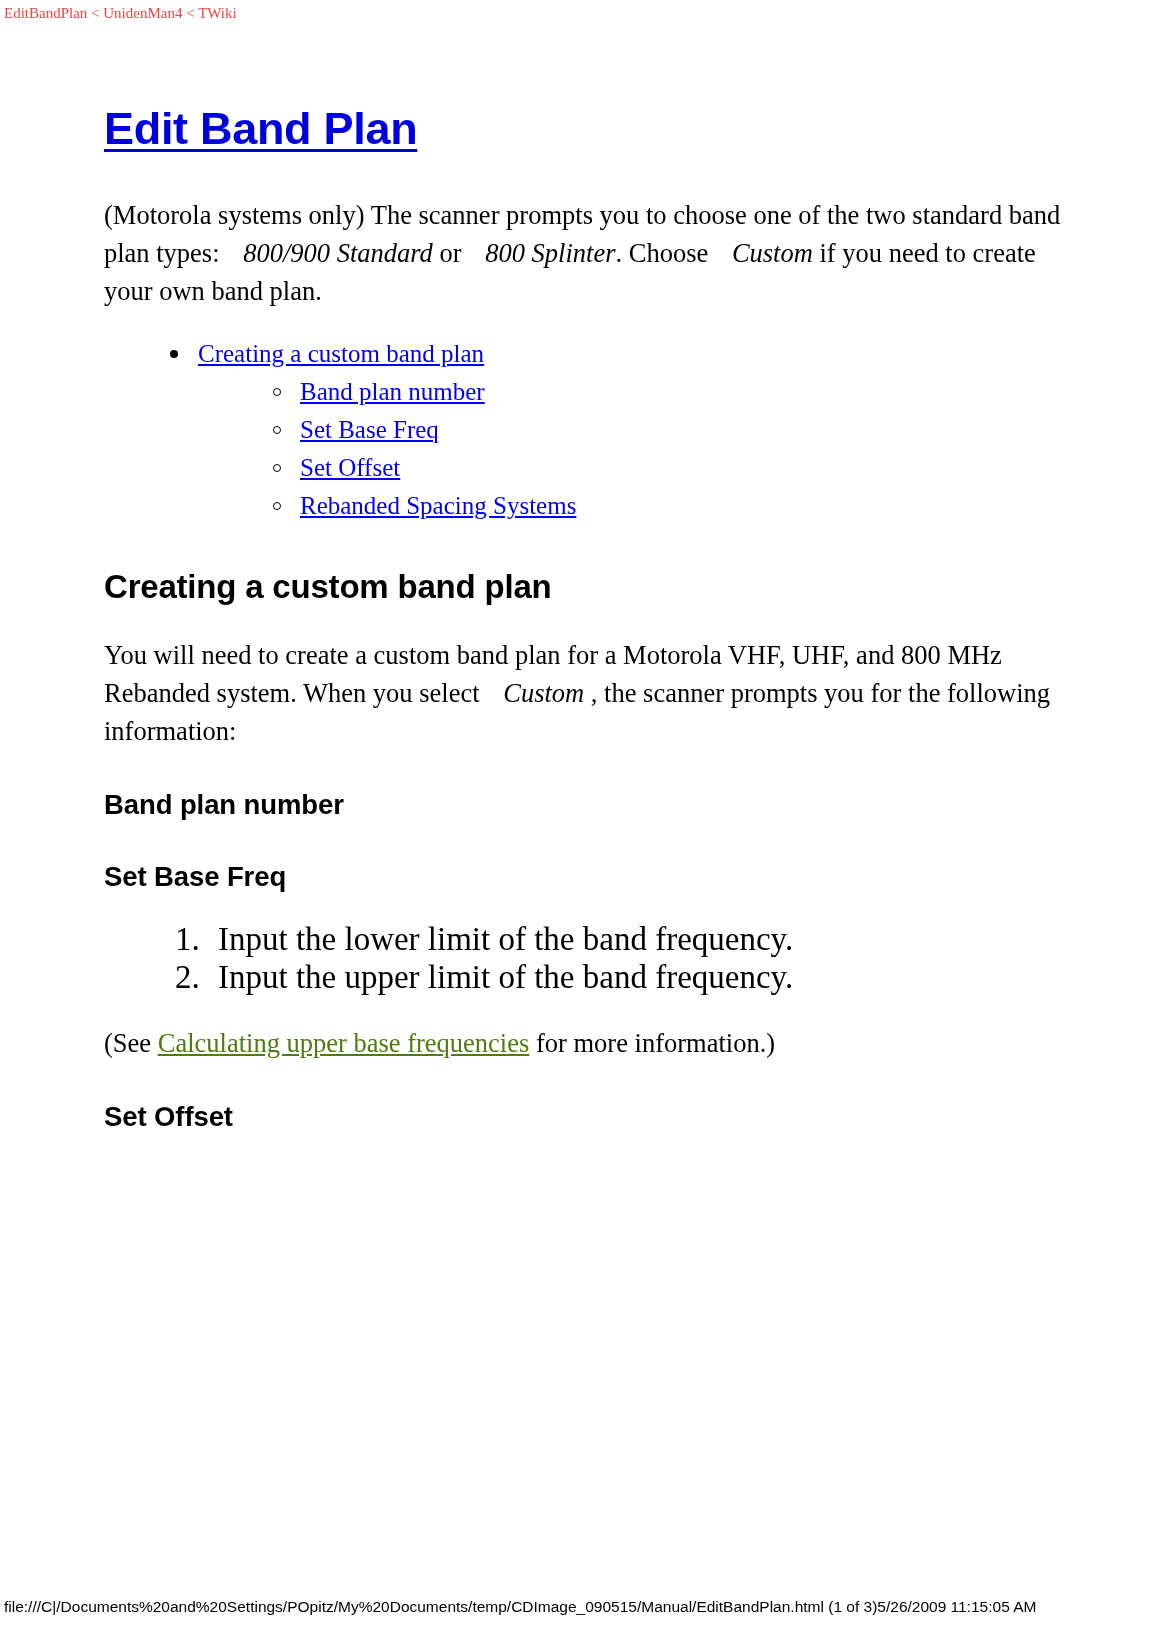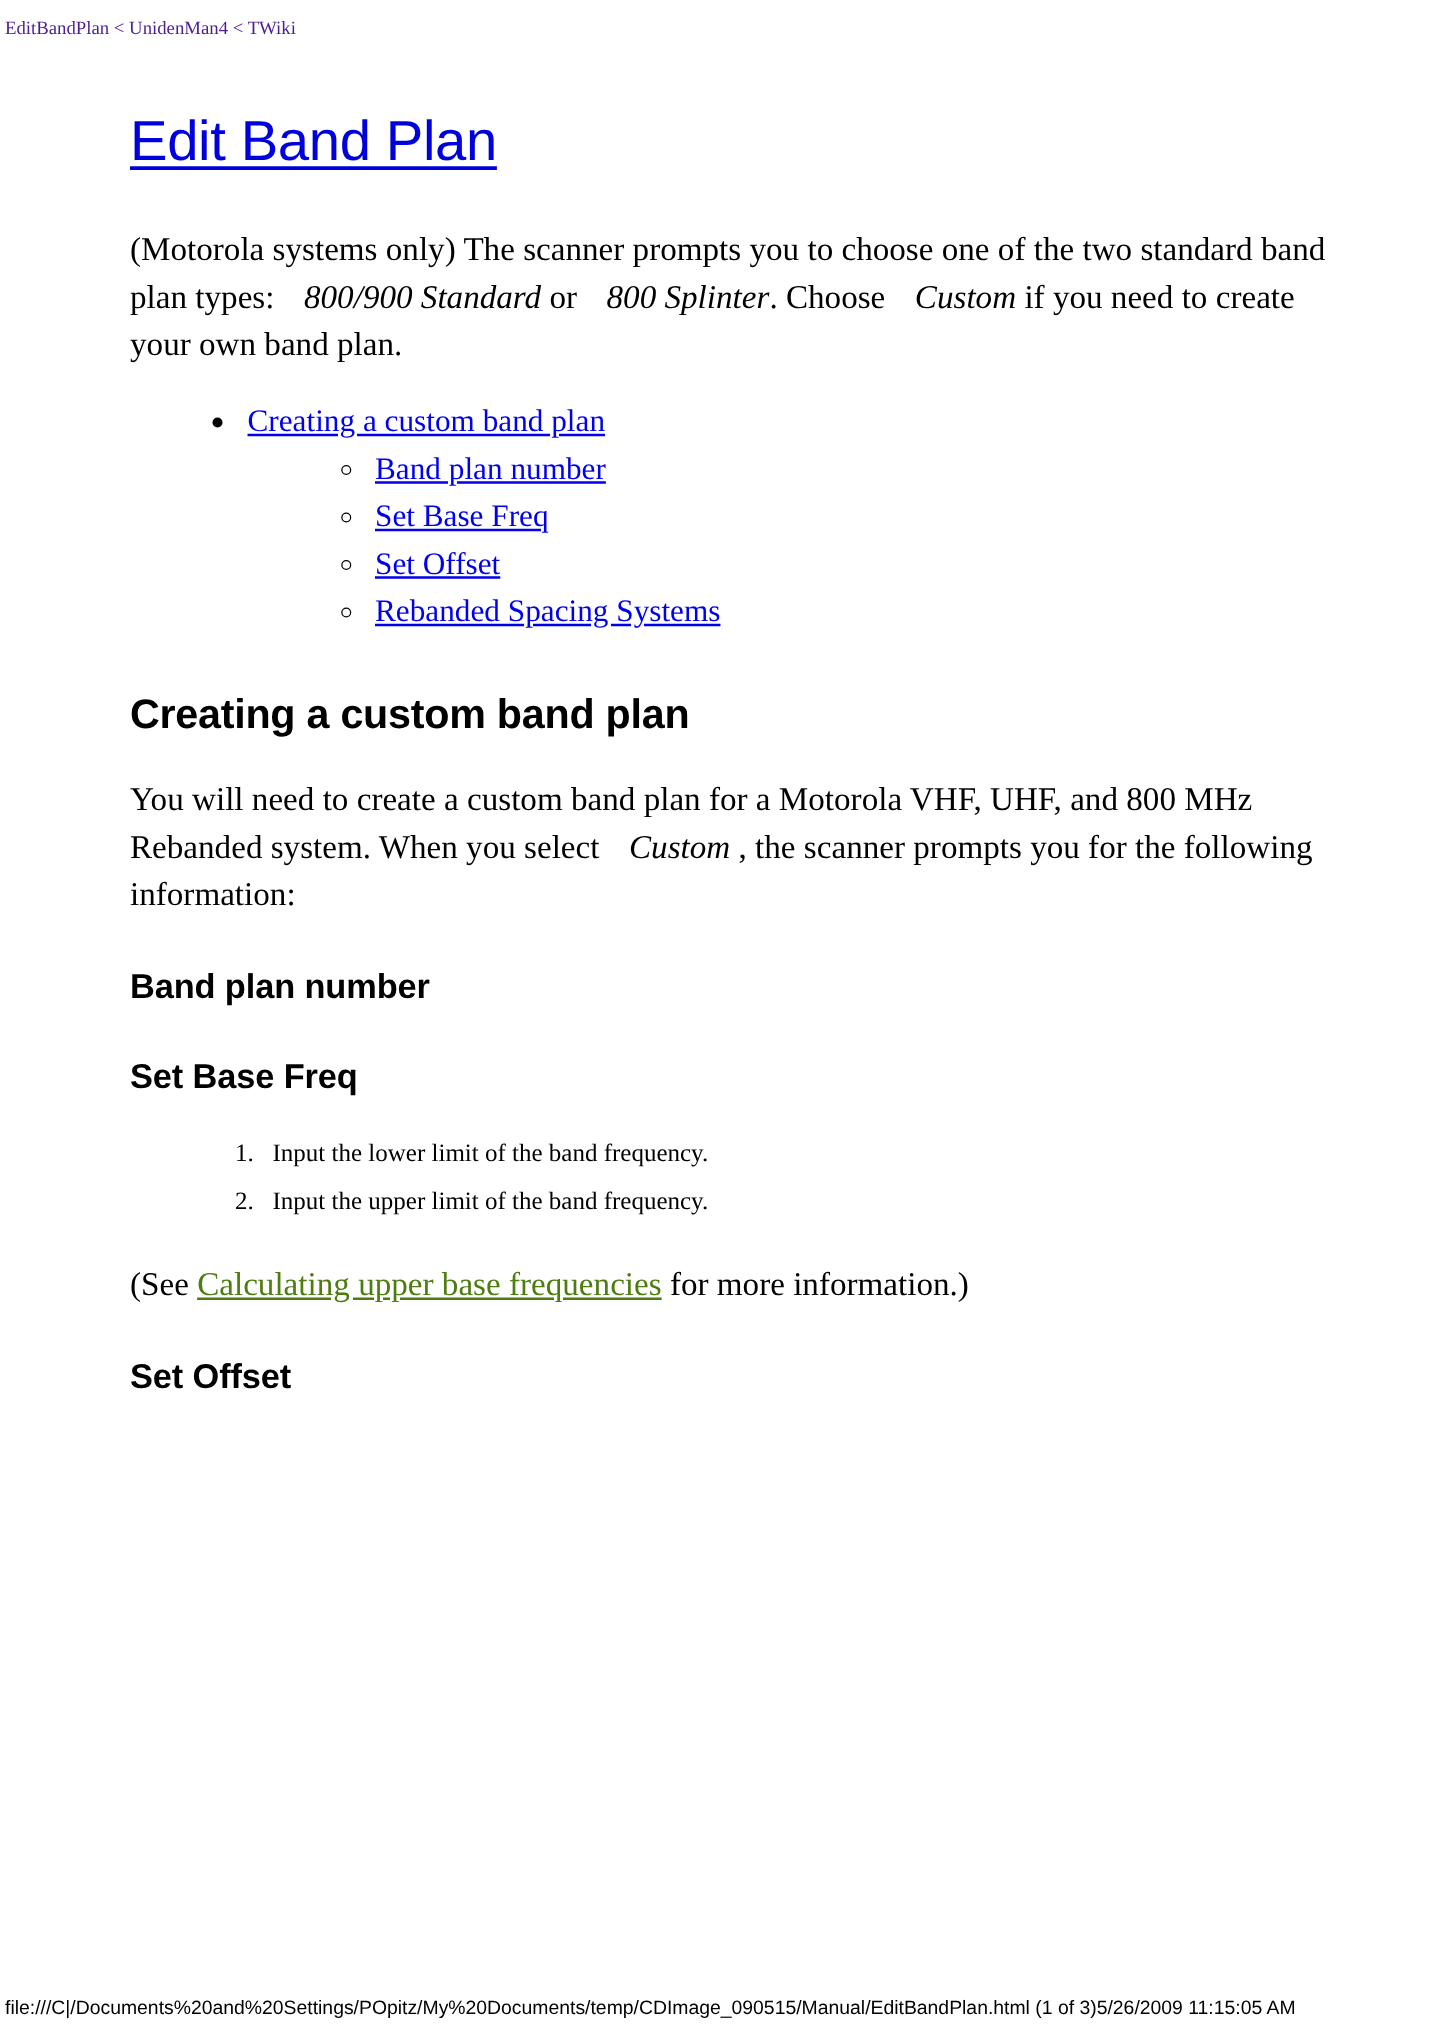--- a/index.html
+++ b/index.html
@@ -10,44 +10,44 @@
     background: #ffffff;
     font-family: "Liberation Serif", serif;
     color: #000000;
     position: relative;
     overflow: hidden;
   }
 
   
   .print-header {
     position: absolute;
-    top: 14px;
+    top: 4px;
     left: 4px;
     font-family: "Liberation Serif", serif;
     font-size: 15px;
     line-height: 18px;
-    color: #4c1d95;
+    color: #ef4444;
     white-space: nowrap;
   }
 
   
   .page {
     position: absolute;
     top: 88px;
     left: 104px;
     width: 985px;
   }
 
   
   .doc-title {
     font-family: "Liberation Sans", sans-serif;
     font-size: 45px;
-    font-weight: normal;
+    font-weight: bold;
     line-height: 50px;
-    margin: 0 0 42px 0;
+    margin: 16px 0 42px 0;
     letter-spacing: -0.3px;
   }
   .doc-title a {
     color: #0000dd;
     text-decoration: underline;
     text-underline-offset: 5px;
     text-decoration-thickness: 3px;
   }
 
   
@@ -132,21 +132,21 @@
   }
 
   
   ol.step-list {
     margin: 0 0 28px 0;
     padding: 0 0 0 104px;
     list-style-position: outside;
     list-style-type: decimal;
   }
   ol.step-list > li {
-    font-size: 20px;
+    font-size: 33px;
     line-height: 38px;
     padding-left: 10px;
   }
 
   
   .print-footer {
     position: absolute;
     bottom: 12px;
     left: 4px;
     font-family: Liberation Sans, sans-serif;

